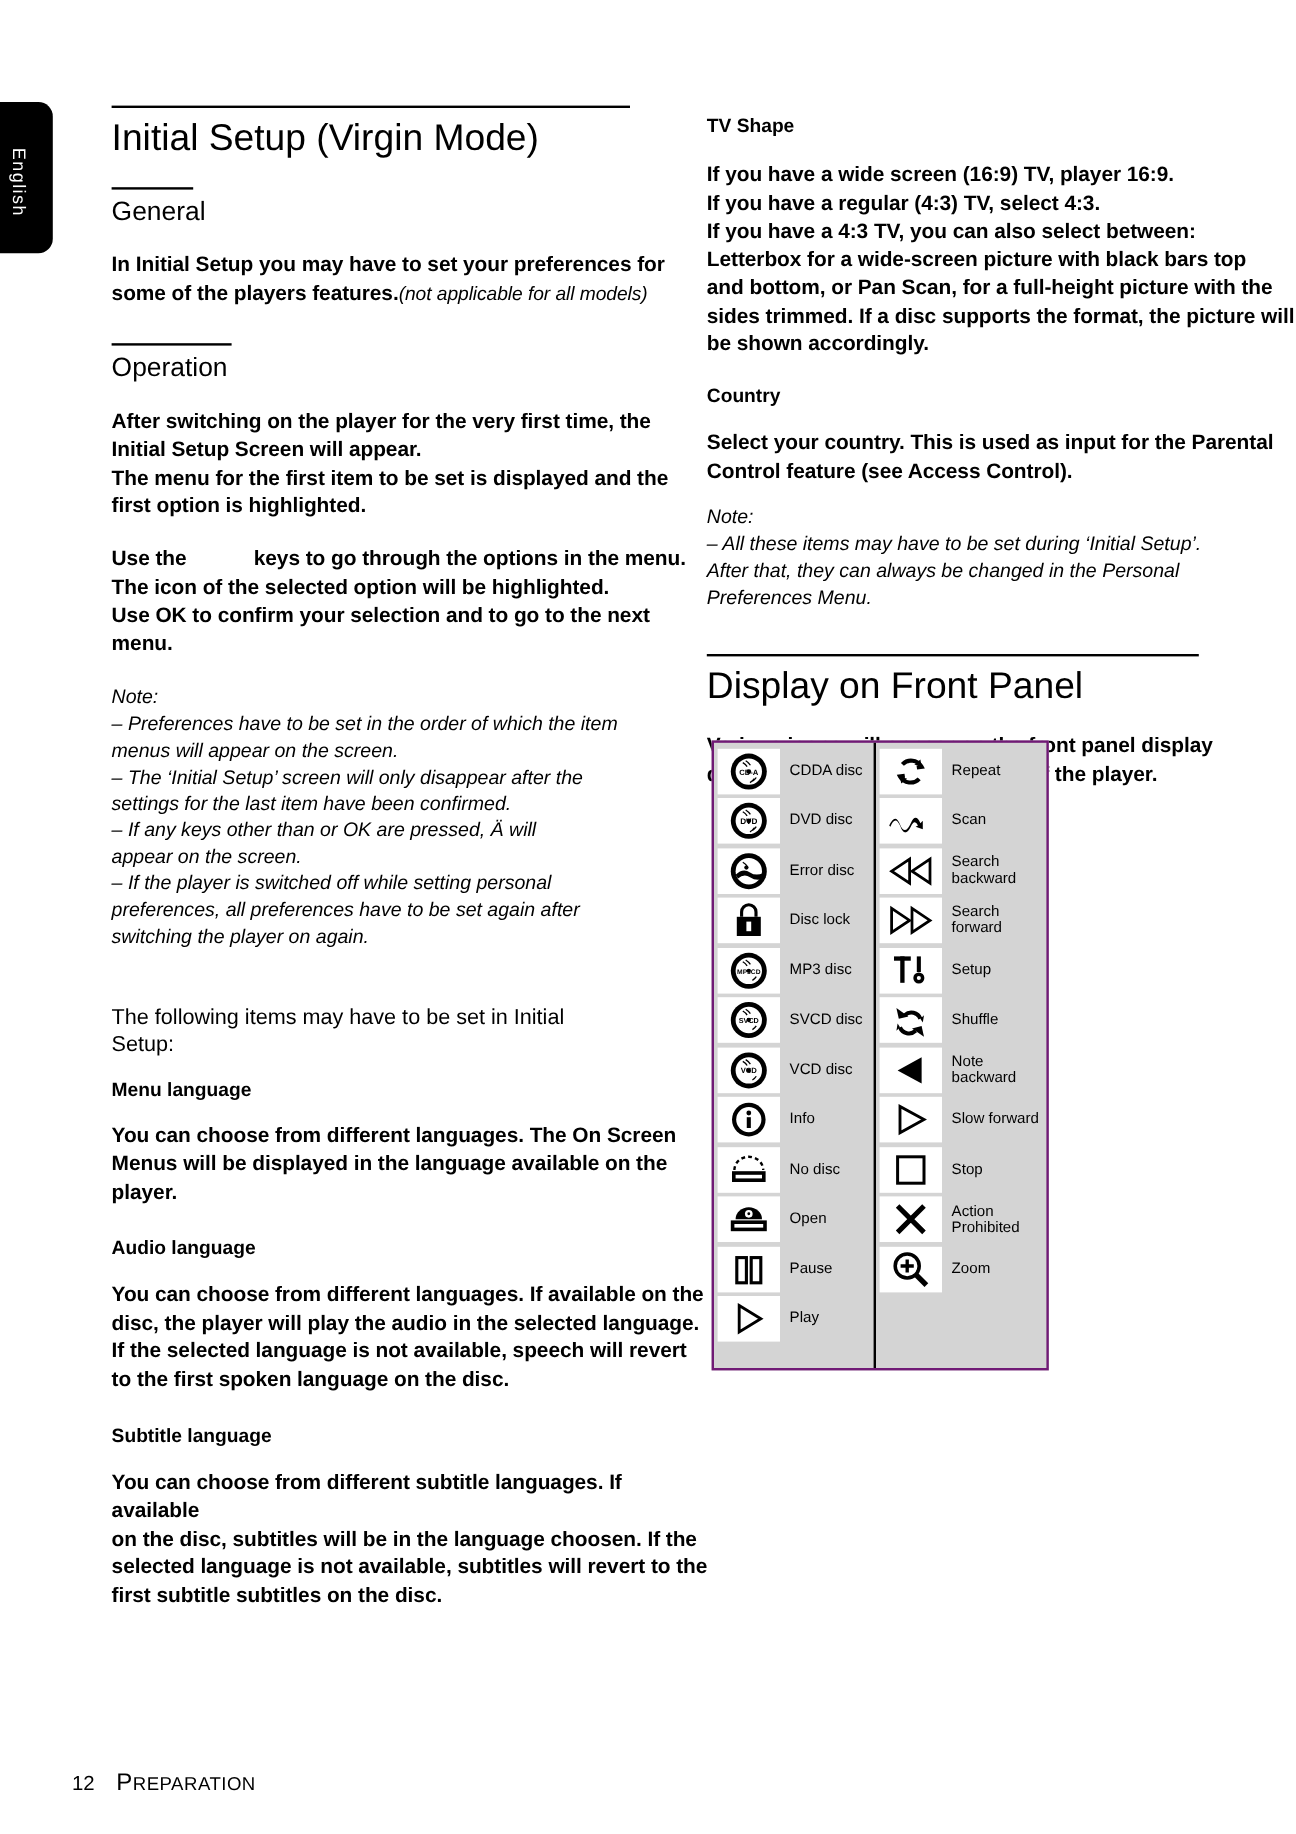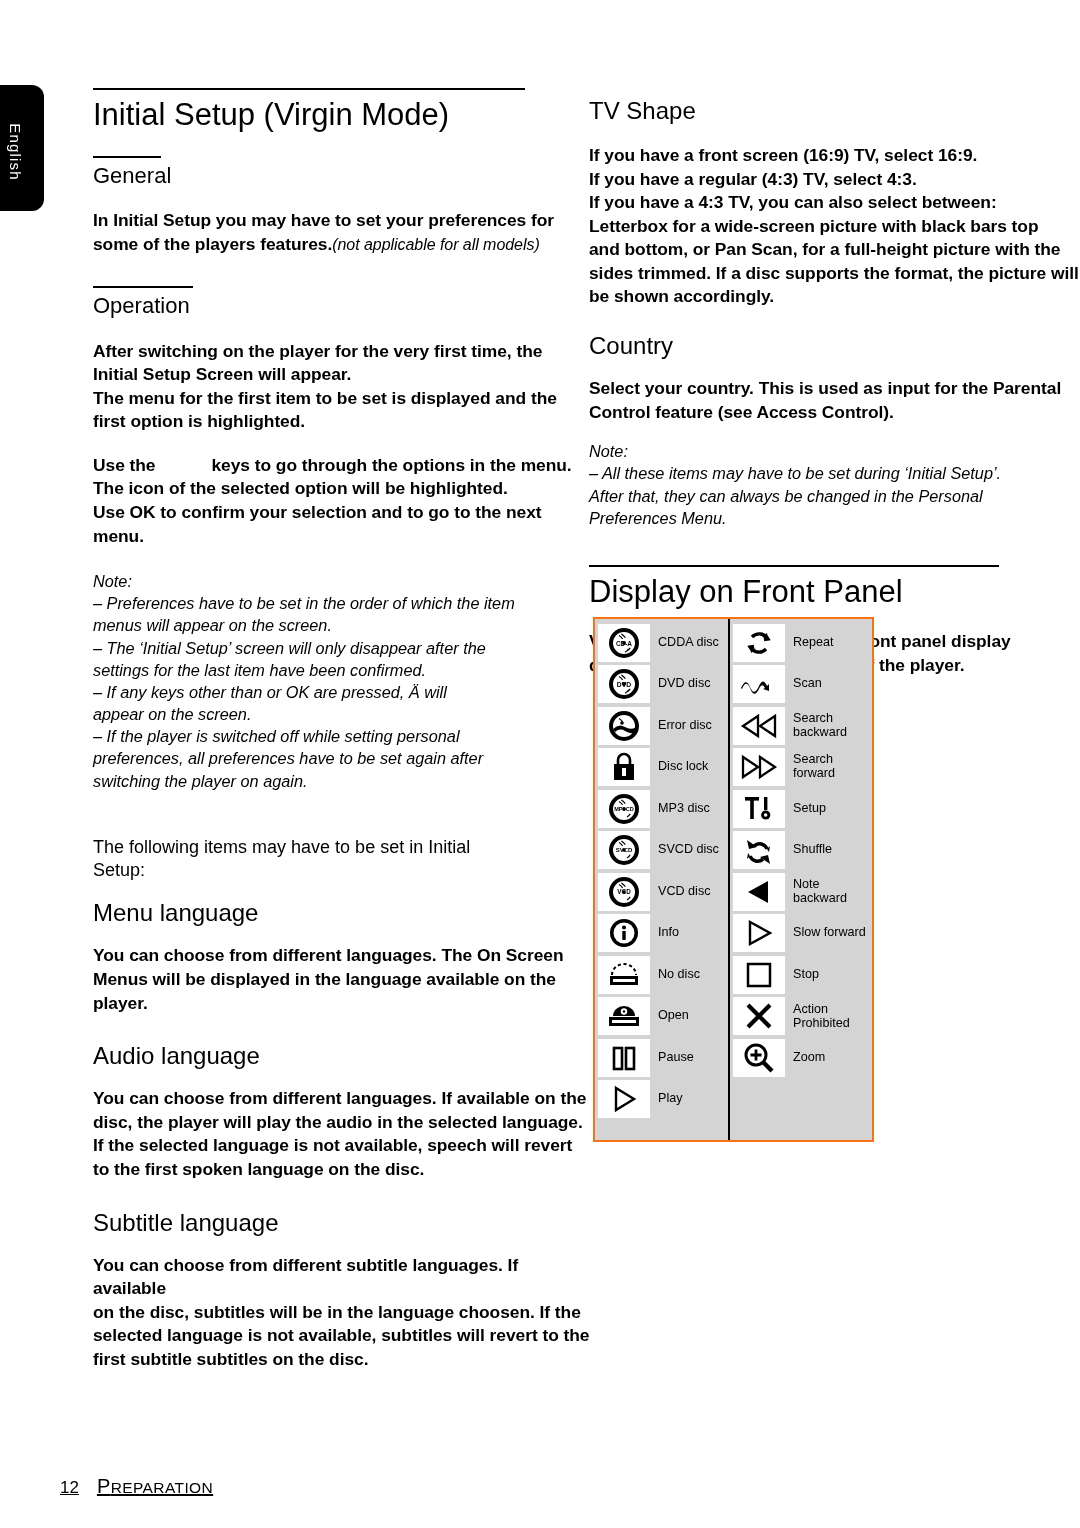--- a/index.html
+++ b/index.html
@@ -38,21 +38,21 @@
   }
   h1.chapter.w1{width:432px;}
   h1.chapter.w2{width:410px;}
   h2.section{
     font-size:22px;font-weight:400;margin:0;padding-top:5px;
     border-top:2px solid #000;line-height:1.2;
   }
   h2.section.w-gen{width:68px;}
   h2.section.w-op{width:100px;}
   h3.sub{
-    font-size:24px;font-weight:400;margin:0;line-height:1.25;
+    font-size:16px;font-weight:700;margin:0;line-height:1.25;
   }
 
   p{margin:0;}
   .b{
     font-weight:bold;font-size:17.4px;line-height:1.355;
     letter-spacing:-0.05px;
   }
   .n{
     font-weight:400;font-size:18px;line-height:1.3;
   }
@@ -65,21 +65,21 @@
   .sp-22{height:22px;}
   .sp-26{height:26px;}
   .sp-30{height:30px;}
   .sp-36{height:36px;}
   .sp-44{height:44px;}
   .inline-italic{font-style:italic;font-weight:400;font-size:16px;}
 
   
   .icon-table{
     position:absolute;left:593px;top:617px;width:281px;height:525px;
-    background:#d4d4d4;border:2px solid #f97316;box-sizing:border-box;
+    background:#d4d4d4;border:2px solid #701a75;box-sizing:border-box;
     display:flex;
   }
   .icon-col{box-sizing:border-box;padding:3px 0 0 3px;}
   .icon-col.left{width:135px;border-right:2px solid #000;}
   .icon-col.right{width:142px;}
   .icon-row{
     display:flex;align-items:center;height:41.5px;
   }
   .icon-cell{
     width:52px;height:38px;background:#fff;
@@ -89,21 +89,21 @@
   .icon-label{
     font-size:12.6px;line-height:1.1;padding-left:8px;
     font-family:"Liberation Sans",sans-serif;color:#000;
   }
   .icon-label.two{line-height:1.12;}
   svg{display:block;}
 
   
   .footer{
     position:absolute;left:60px;bottom:30px;
-    display:flex;align-items:baseline;gap:18px;text-decoration:underline;
+    display:flex;align-items:baseline;gap:18px;
   }
   .footer .pg{font-size:17px;}
   .footer .ttl{font-size:20px;letter-spacing:0.4px;}
   .footer .ttl .sc{font-size:15.5px;}
 </style>
 </head>
 <body>
 
 <div class="page">
 
@@ -195,21 +195,21 @@
       <span>first subtitle subtitles on the disc.</span>
     </p>
   </div>
 
   <div class="col-right">
 
     <h3 class="sub">TV Shape</h3>
 
     <div class="sp-18"></div>
     <p class="b">
-      <span>If you have a front screen (16:9) TV, select 16:9.</span><br>
+      <span>If you have a wide screen (16:9) TV, player 16:9.</span><br>
       <span>If you have a regular (4:3) TV, select 4:3.</span><br>
       <span>If you have a 4:3 TV, you can also select between:</span><br>
       <span>Letterbox for a wide-screen picture with black bars top</span><br>
       <span>and bottom, or Pan Scan, for a full-height picture with the</span><br>
       <span>sides trimmed. If a disc supports the format, the picture will</span><br>
       <span>be shown accordingly.</span>
     </p>
 
     <div class="sp-22"></div>
     <h3 class="sub">Country</h3>

